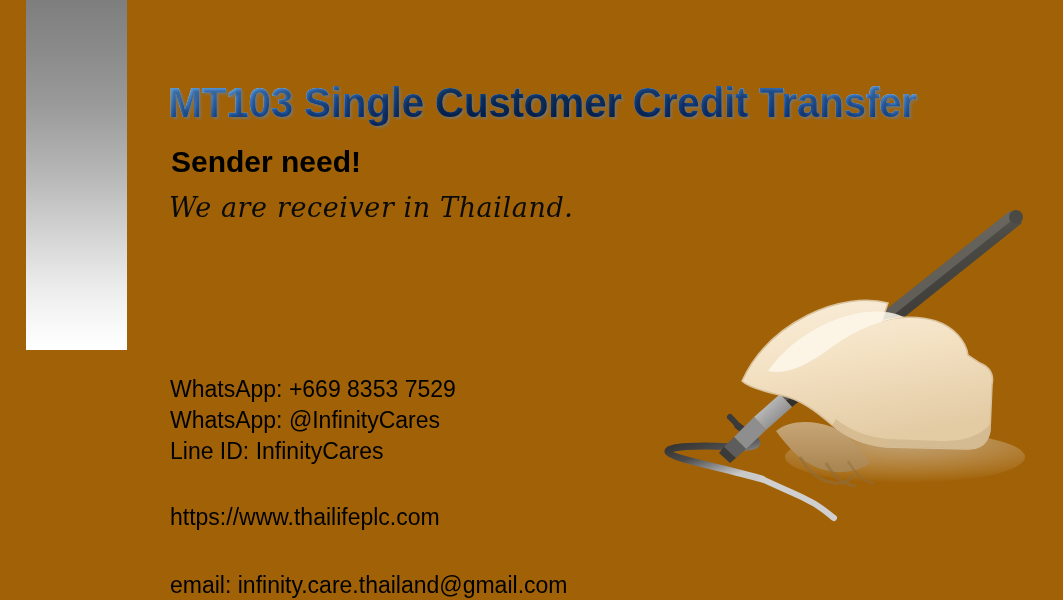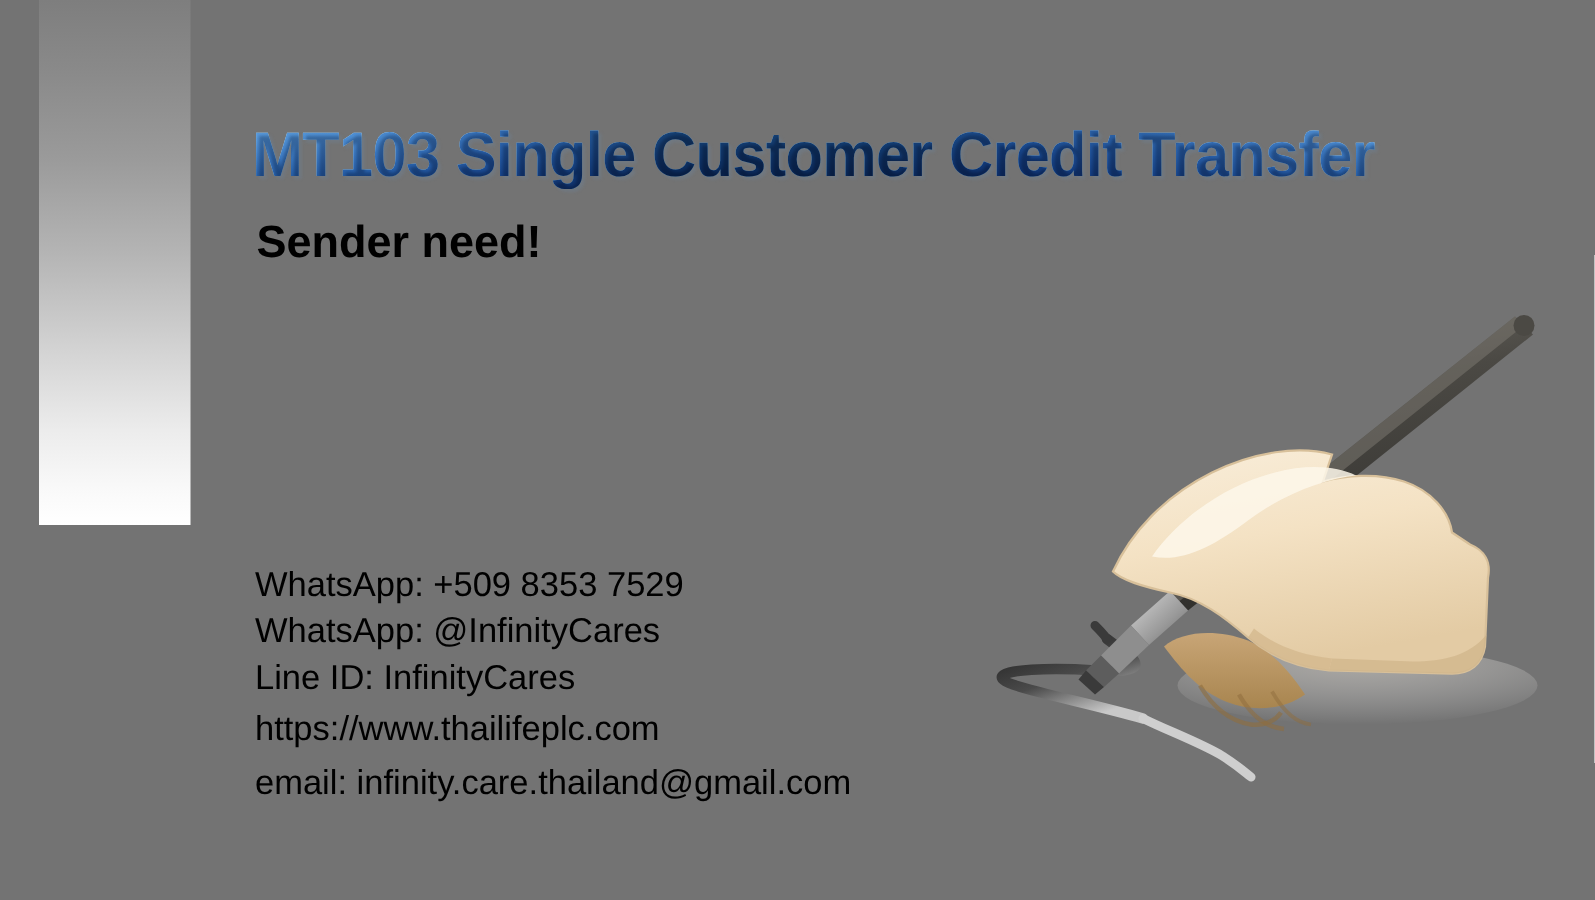--- a/index.html
+++ b/index.html
@@ -7,21 +7,21 @@
     padding: 0;
     background: #ffffff;
   }
   body {
     font-family: "Liberation Sans", sans-serif;
   }
   #slide {
     position: relative;
     width: 1063px;
     height: 600px;
-    background: #737373;
+    background: #a16207;
     overflow: hidden;
   }
 
   
   #side-bar {
     position: absolute;
     left: 26px;
     top: 0px;
     width: 101px;
     height: 350px;
@@ -112,20 +112,21 @@
   }
   #contact-block .contact-line {
     font-family: "Liberation Sans", sans-serif;
     font-size: 23px;
     color: #000000;
     line-height: 31px;
     white-space: nowrap;
   }
   #contact-block .contact-line.spaced {
     line-height: 36px;
+    margin-top: 32px;
   }
 
   
   #artwork {
     position: absolute;
     left: 650px;
     top: 195px;
     width: 400px;
     height: 330px;
   }
@@ -138,23 +139,24 @@
 
   <div id="side-bar"></div>
 
   <div id="title">
     <span class="shadow-layer">MT103 Single Customer Credit Transfer</span>
     <span class="fill-layer">MT103 Single Customer Credit Transfer</span>
   </div>
 
   <div id="subheading">Sender need!</div>
 
+  <div id="script-line">We are receiver in Thailand.</div>
 
   <div id="contact-block">
-    <div class="contact-line">WhatsApp: +509 8353 7529</div>
+    <div class="contact-line">WhatsApp: +669 8353 7529</div>
     <div class="contact-line">WhatsApp: @InfinityCares</div>
     <div class="contact-line">Line ID: InfinityCares</div>
     <div class="contact-line spaced">https://www.thailifeplc.com</div>
     <div class="contact-line spaced">email: infinity.care.thailand@gmail.com</div>
   </div>
 
   <div id="artwork">
     <svg width="400" height="330" viewBox="0 0 400 330" xmlns="http://www.w3.org/2000/svg">
       <defs>
         <linearGradient id="handGrad" x1="0" y1="0" x2="0.3" y2="1">

